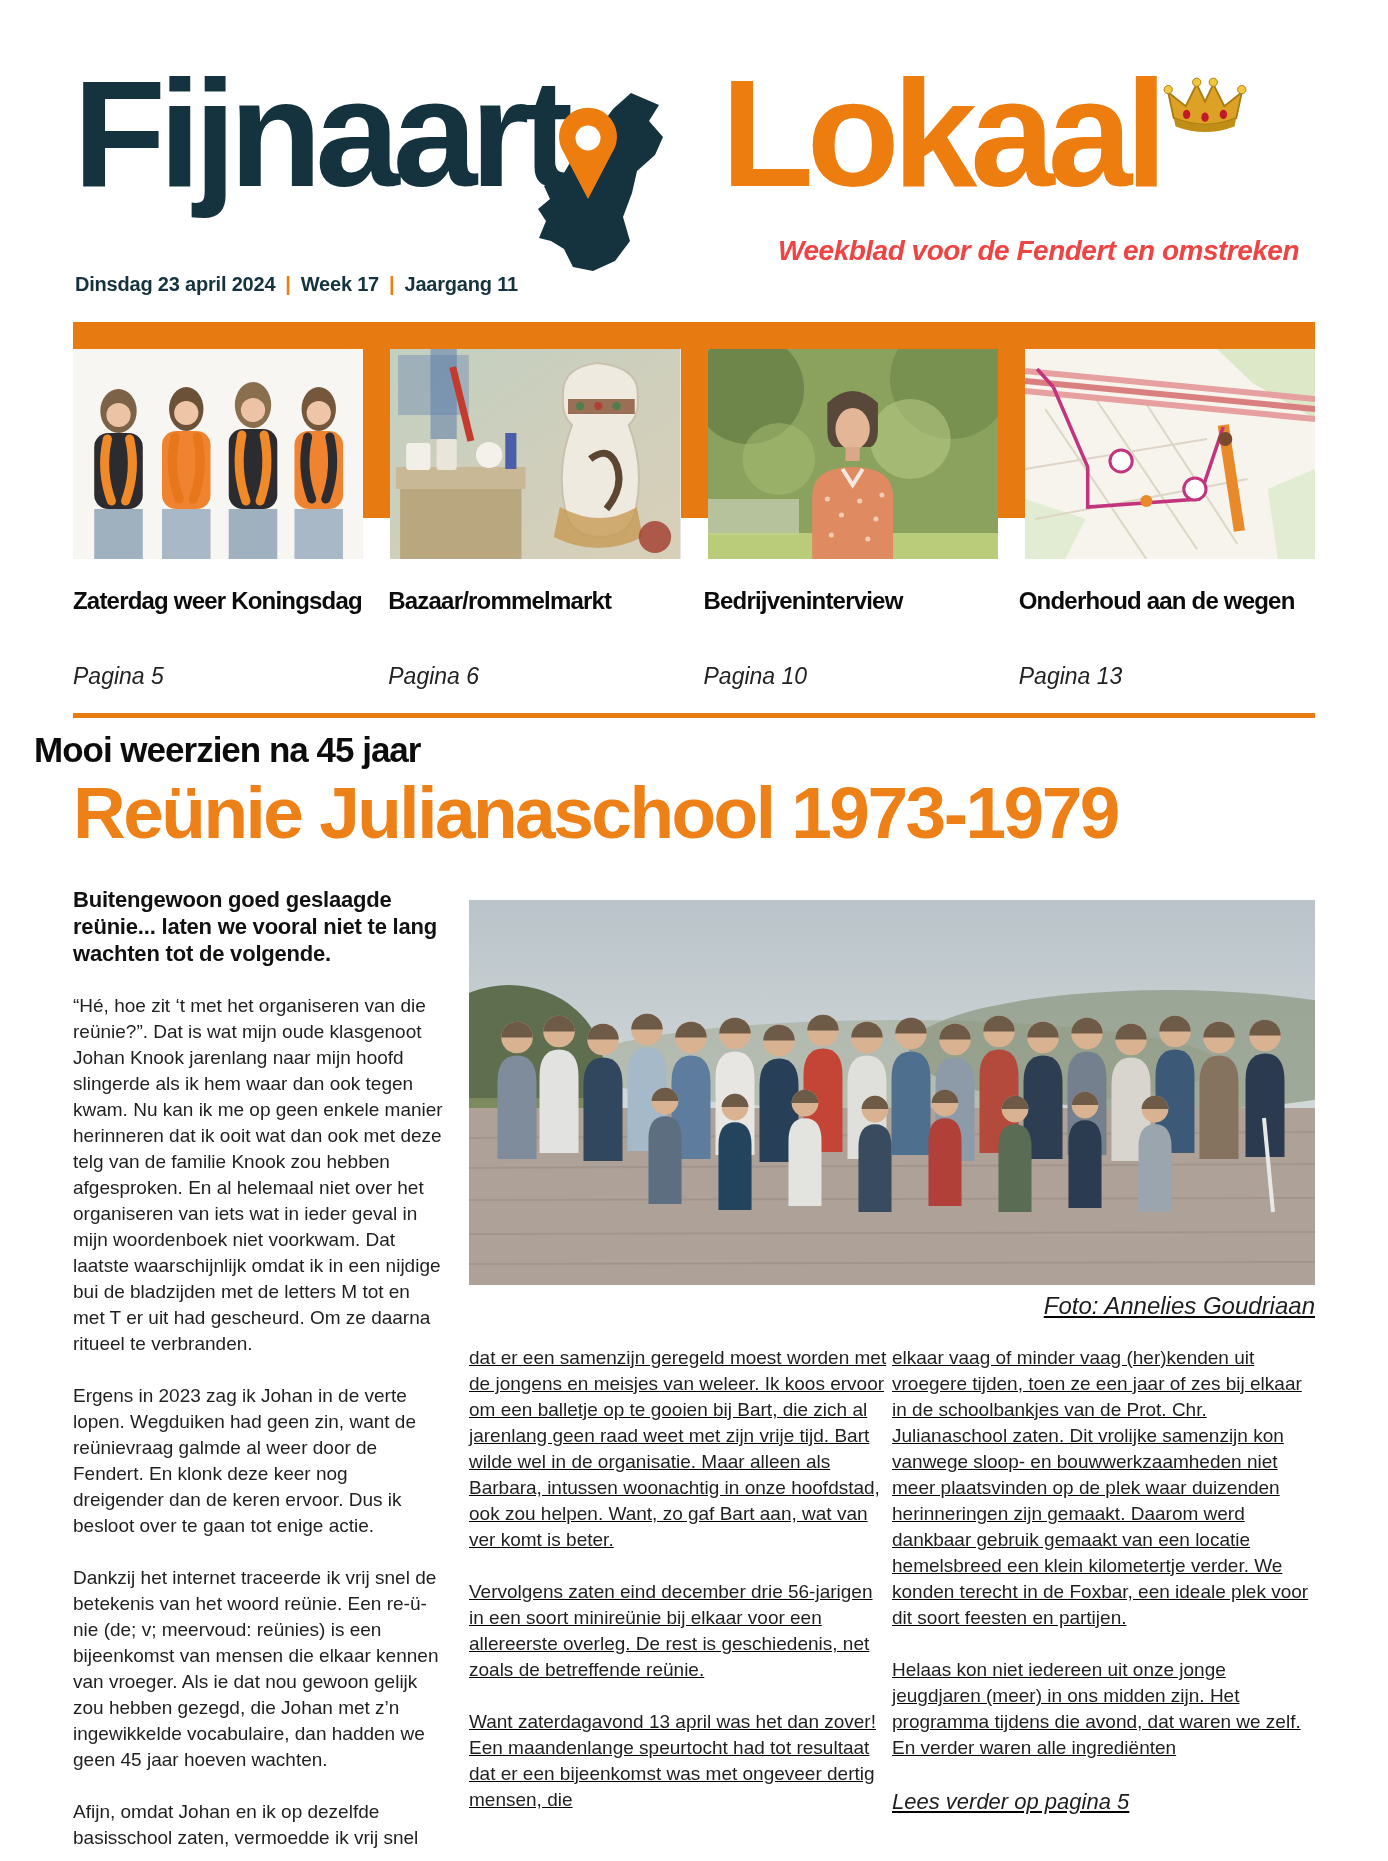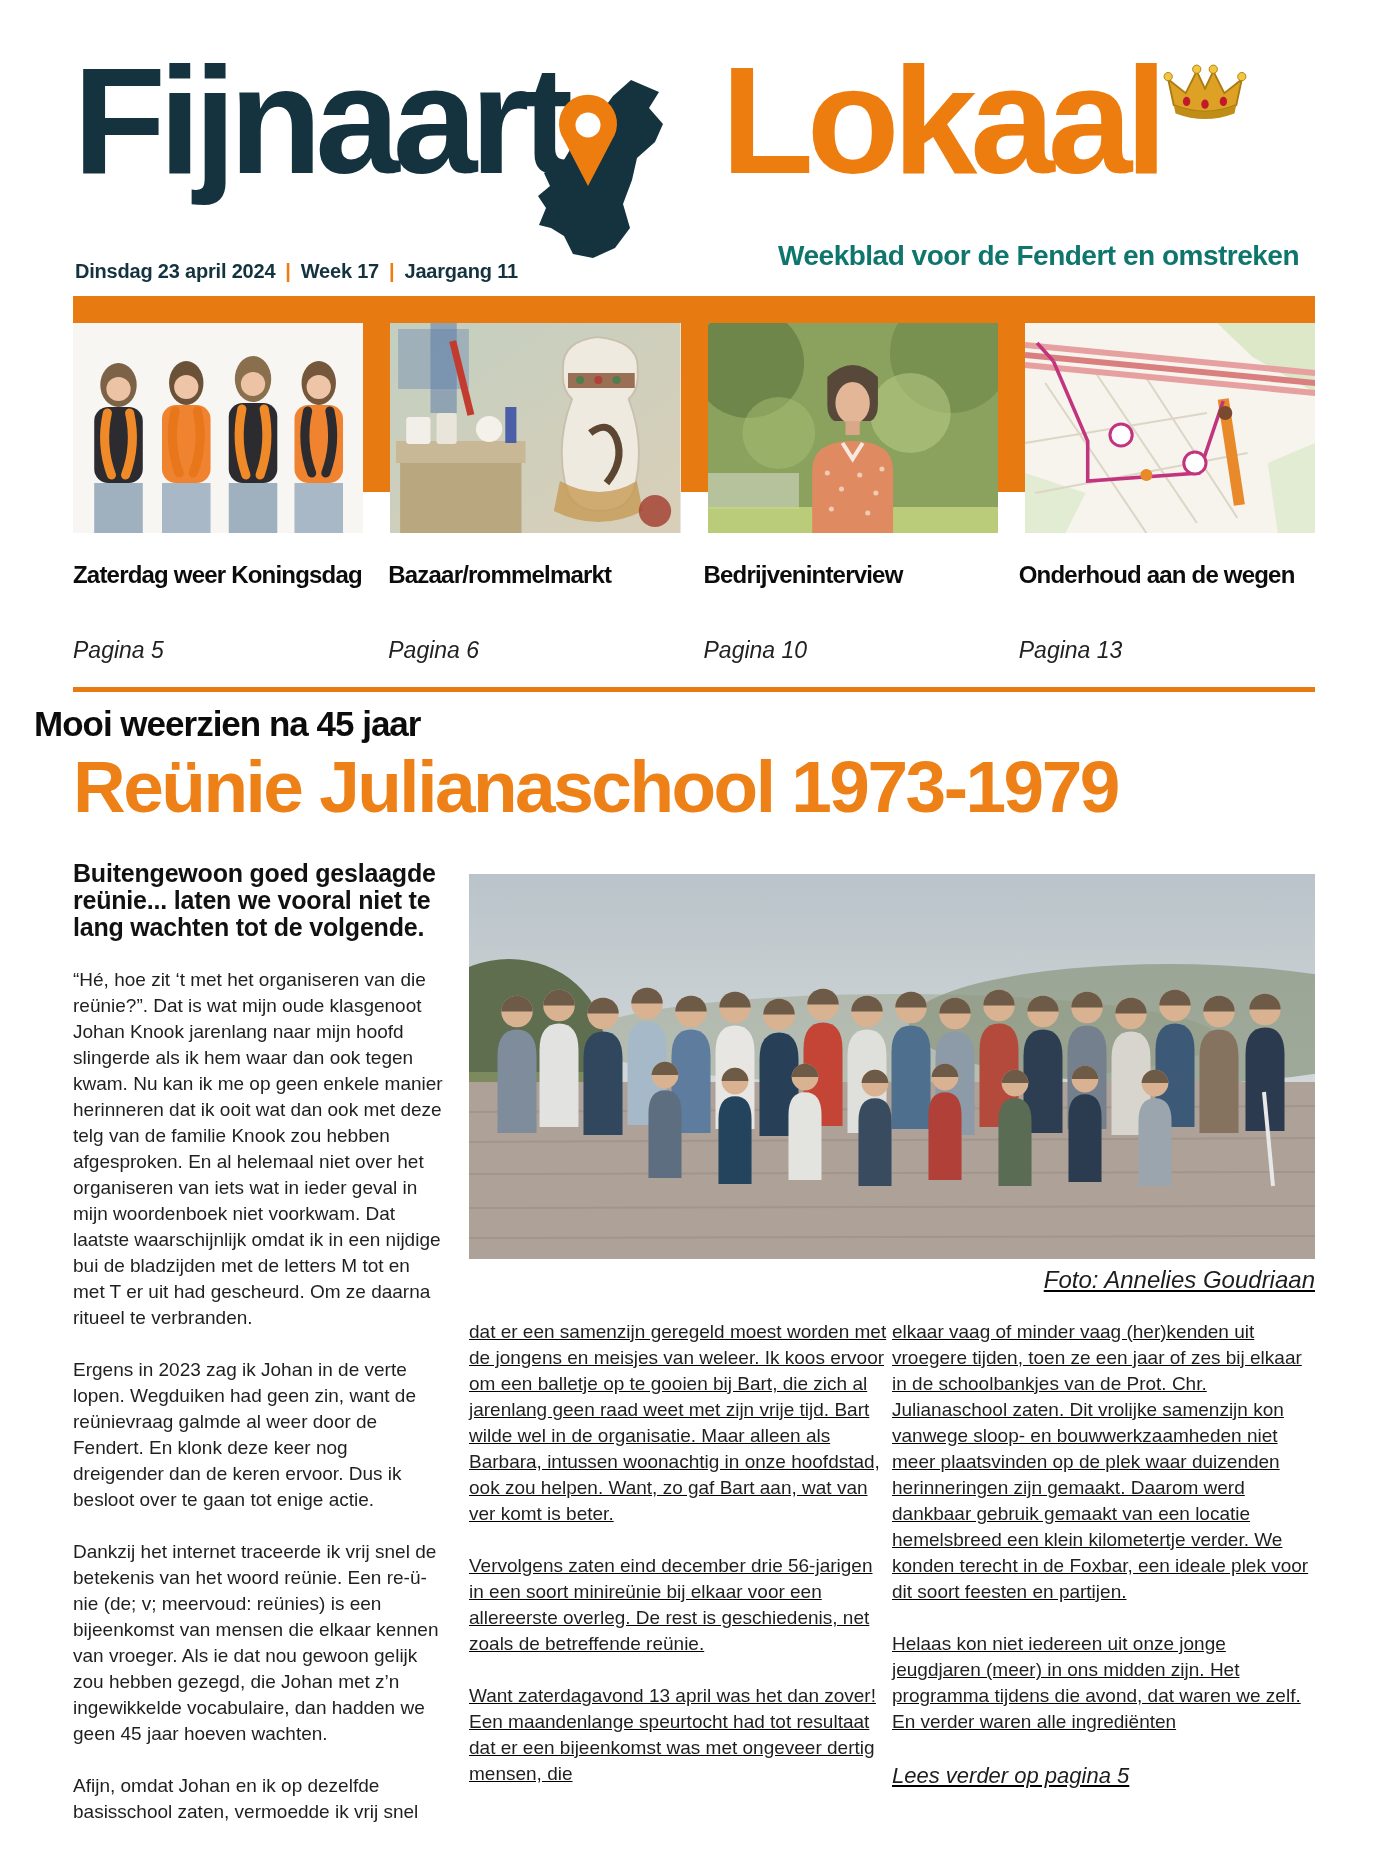--- a/index.html
+++ b/index.html
@@ -1,31 +1,31 @@
 <!DOCTYPE html>
 <html lang="nl"><head>
 <meta charset="utf-8">
 <style>
   * { margin:0; padding:0; box-sizing:border-box; }
   html,body { background:#ffffff; }
   body { font-family:"Liberation Sans", sans-serif; }
   .page { position:relative; width:1388px; height:1861px; background:#fff; overflow:hidden; margin:0 auto; }
 
   
-  .masthead { position:relative; margin:0 73px; height:296px; }
+  .masthead { position:relative; margin:13px 73px; height:296px; }
   .logo-fijnaart { position:absolute; left:0; top:44px; font-size:152px; font-weight:bold;
     letter-spacing:-7px; line-height:1; color:#14333e; }
   .logo-map { position:absolute; left:458px; top:78px; width:172px; height:182px; }
   .logo-map svg { width:100%; height:100%; }
   .logo-lokaal { position:absolute; left:648px; top:44px; font-size:152px; font-weight:bold;
     letter-spacing:-7px; line-height:1; color:#ee7d10; }
   .crown { position:absolute; left:1086px; top:62px; width:92px; height:66px; z-index:3; }
   .crown svg { width:100%; height:100%; }
-  .tagline { position:absolute; right:16px; top:240px; font-size:28px; font-weight:bold;
-    color:#0f766e; letter-spacing:-0.5px; }
+  .tagline { position:absolute; right:16px; top:222px; font-size:28px; font-weight:bold;
+    color:#ef4444; letter-spacing:-0.5px;font-style:italic; }
   .dateline { position:absolute; left:2px; top:260px; font-size:20px; font-weight:bold;
     color:#14333e; letter-spacing:-0.2px; }
   .dateline .sep { color:#ee7d10; padding:0 10px; font-weight:bold; }
 
   
   .teaser { position:relative; margin:0 73px; height:237px; }
   .band-bg { position:absolute; left:0; top:0; right:0; height:196px; background:#e87a12; }
   .tphotos { position:absolute; left:0; right:0; top:27px; display:grid;
     grid-template-columns:repeat(4,1fr); gap:27px; }
   .tphoto { height:210px; overflow:hidden; background:#eee; }
@@ -43,21 +43,21 @@
     letter-spacing:-1px; line-height:40px; }
   .headline { margin:4px 73px 0 73px; font-size:73px; font-weight:bold; color:#ee8018;
     letter-spacing:-2.5px; line-height:78px; }
 
   
   .body { margin:34px 73px 0 73px; display:flex; gap:26px; }
   .col1 { width:370px; flex:none; }
   .rightwrap { flex:1; min-width:0;text-decoration:underline; }
   p.bodytext { font-size:19px; line-height:26px; color:#1f1f1f; margin-top:26px; }
   p.bodytext:first-child { margin-top:0; }
-  p.intro { font-size:25px; line-height:27px; font-weight:bold; color:#111;
+  p.intro { font-size:22px; line-height:27px; font-weight:bold; color:#111;
     margin-bottom:25px; letter-spacing:-0.2px; }
   .article-photo { height:385px; margin-top:14px; overflow:hidden; background:#cfd3d4; }
   .article-photo svg { width:100%; height:100%; display:block; }
   .caption { margin-top:6px; text-align:right; font-size:24px; font-style:italic;
     color:#1d1d1d; line-height:30px; }
   .cols23 { margin-top:24px; display:flex; }
   .cols23 > div { flex:1; min-width:0; }
   p.continuation { font-size:22px; font-style:italic; color:#1d1d1d; margin-top:28px; }
 </style>
 </head>

